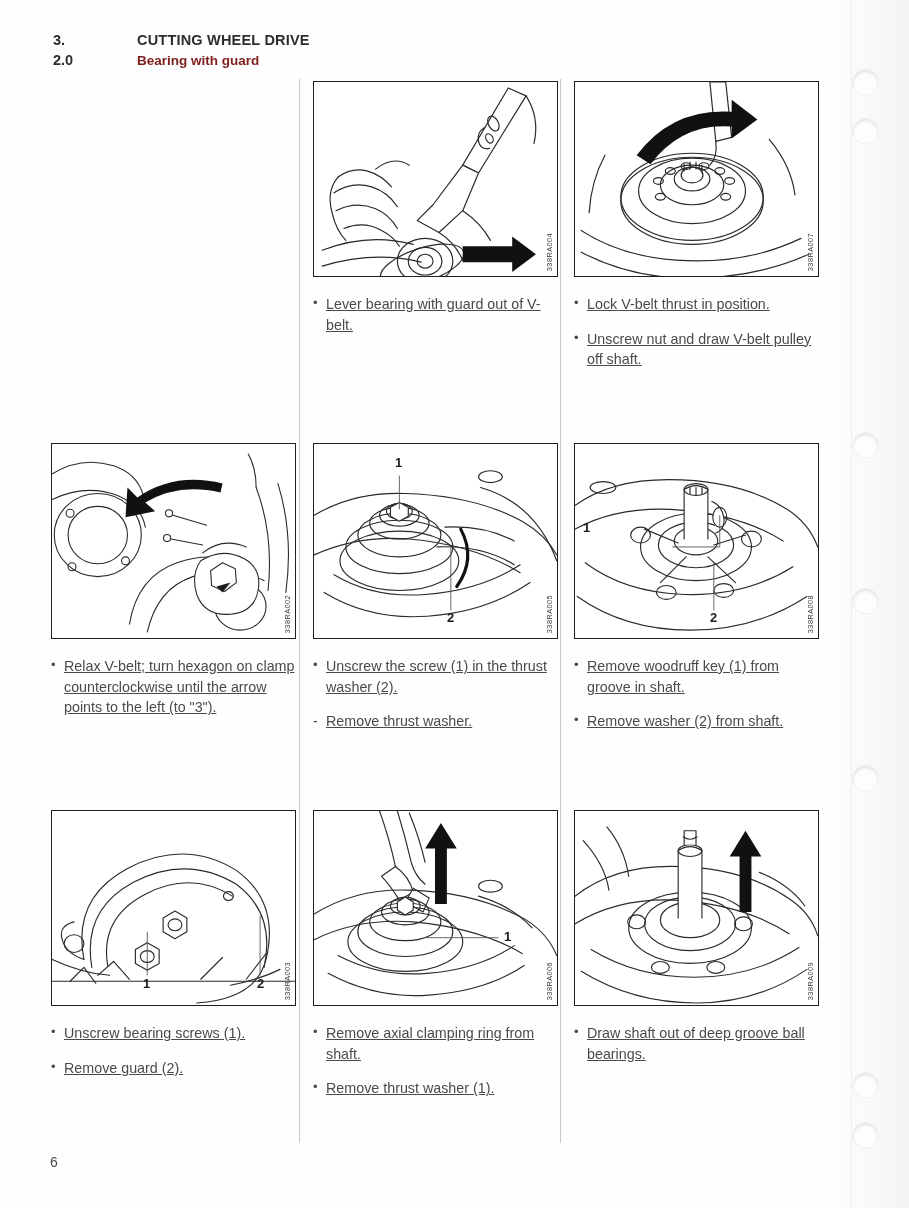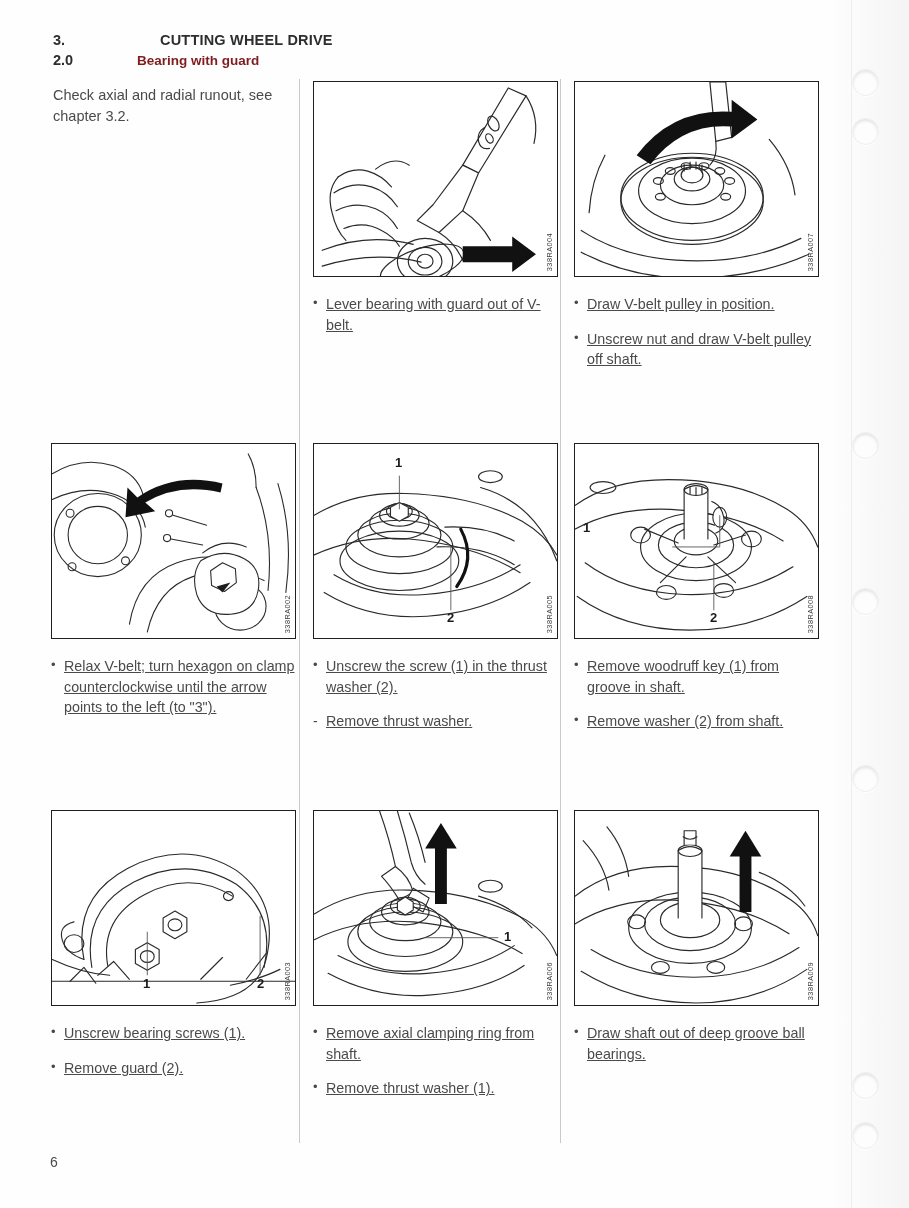--- a/index.html
+++ b/index.html
@@ -41,21 +41,21 @@
                 0 1px 0 rgba(255,255,255,0.9);
     border: 1px solid #ededed;
   }
 
   
   .hdr { position: absolute; left: 53px; top: 31px; }
   .hdr-row { display: flex; align-items: baseline; line-height: 1.35; }
   .hdr-num {
     width: 84px; font-size: 14.5px; font-weight: bold; color: #2d2d2d;
   }
-  .hdr-title { font-size: 14.5px; font-weight: bold; color: #2d2d2d; letter-spacing: .2px; margin-left: 23px; }
+  .hdr-title { font-size: 14.5px; font-weight: bold; color: #2d2d2d; letter-spacing: .2px; }
   .hdr-sub   { font-size: 13.5px; font-weight: bold; color: #7f1d1d; }
 
   .intro {
     position: absolute; left: 53px; top: 85px; width: 245px;
     font-size: 14.5px; line-height: 1.42; color: #4a4a4a;
   }
 
   
   .cell { position: absolute; }
 
@@ -135,21 +135,20 @@
     <div class="hdr-row">
       <span class="hdr-num">3.</span>
       <span class="hdr-title">CUTTING WHEEL DRIVE</span>
     </div>
     <div class="hdr-row">
       <span class="hdr-num">2.0</span>
       <span class="hdr-sub">Bearing with guard</span>
     </div>
   </div>
 
-  <div class="intro">Check axial and radial runout, see chapter 3.2.</div>
 
   <div class="vsep" style="left:299px; top:79px; height:1064px;"></div>
   <div class="vsep" style="left:560px; top:79px; height:1064px;"></div>
 
   <div class="cell" style="left:313px; top:81px; width:245px;">
     <div class="figbox" style="height:196px;">
       <svg viewBox="0 0 245 196" xmlns="http://www.w3.org/2000/svg">
         <g fill="none" stroke="#2a2a2a" stroke-width="1.2" stroke-linejoin="round" stroke-linecap="round">
 
           <path d="M196 6 L214 14 L166 92 L150 84 Z" fill="#fff"></path>
@@ -225,21 +224,21 @@
 
         <g fill="#111" stroke="none">
           <path d="M62 74 q 36 -48 96 -44 l0 -12 l26 20 l-26 19 l0 -12 q -50 -4 -82 38 Z"></path>
         </g>
       </svg>
       <div class="figcode">338RA007</div>
     </div>
     <div class="caption" style="margin-top:17px;">
       <div class="citem">
         <span class="mk dot">•</span>
-        <span class="tx">Draw V-belt pulley in position.</span>
+        <span class="tx">Lock V-belt thrust in position.</span>
       </div>
       <div class="citem">
         <span class="mk dot">•</span>
         <span class="tx">Unscrew nut and draw V-belt pulley off shaft.</span>
       </div>
     </div>
   </div>
 
   <div class="cell" style="left:51px; top:443px; width:245px;">
     <div class="figbox" style="height:196px;">

